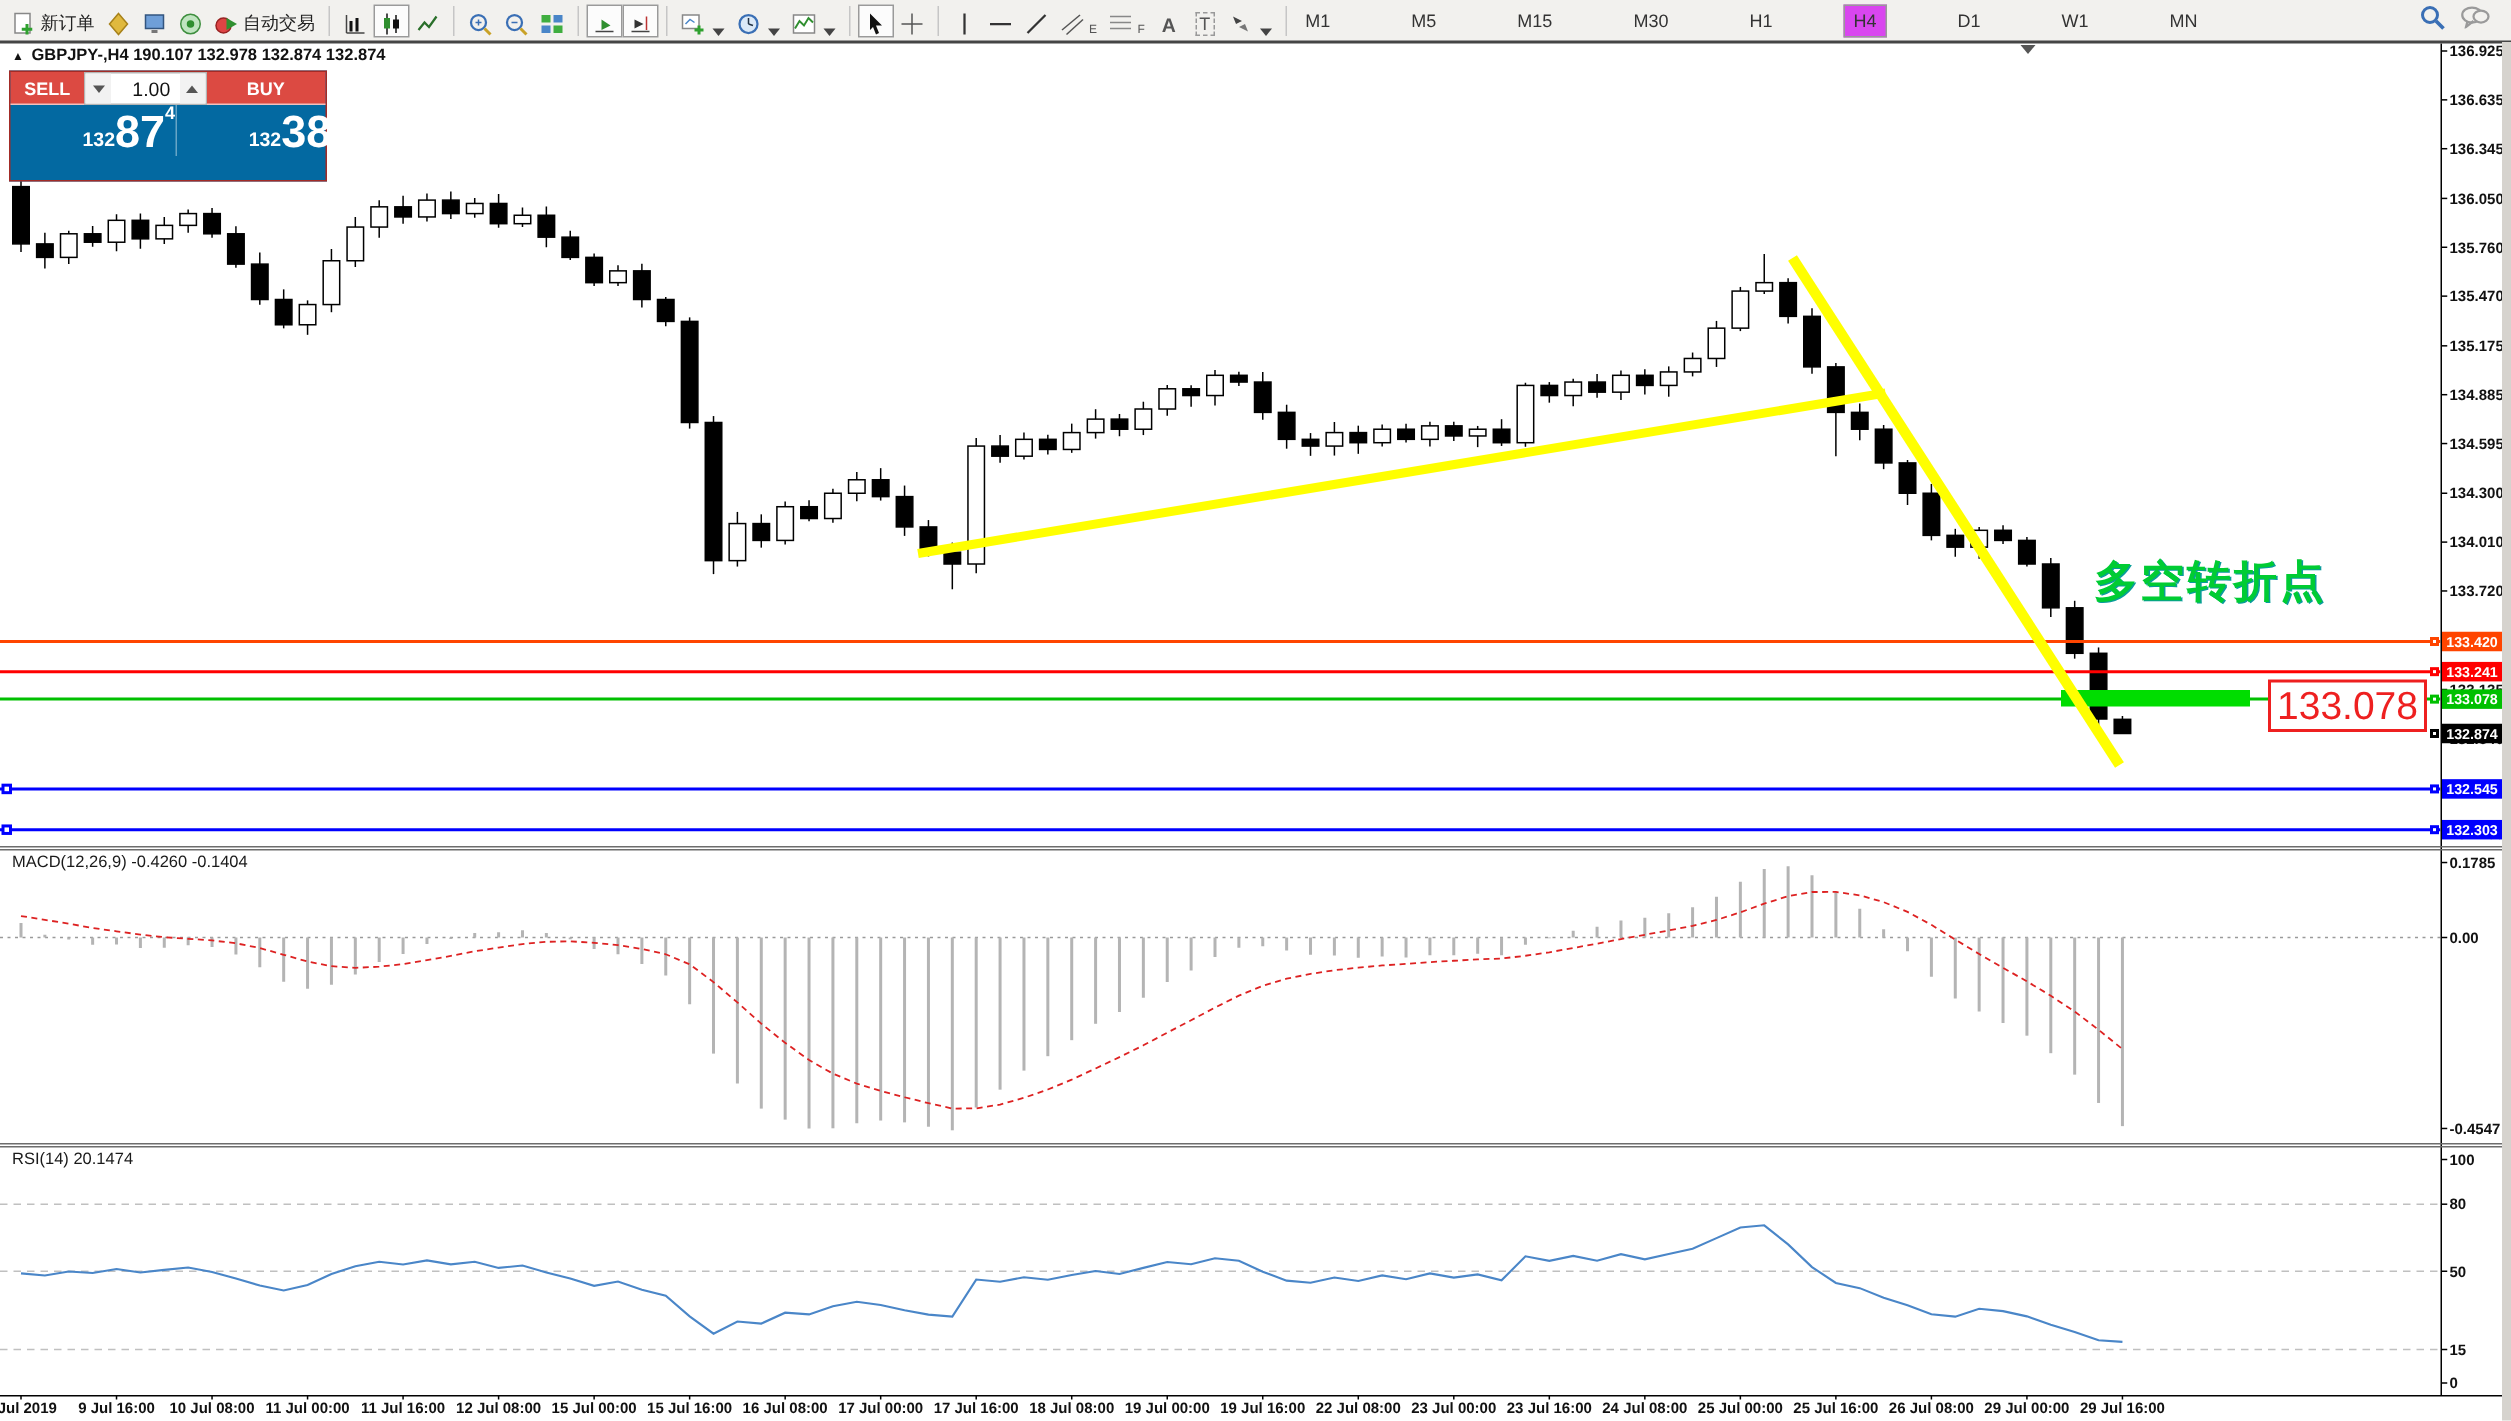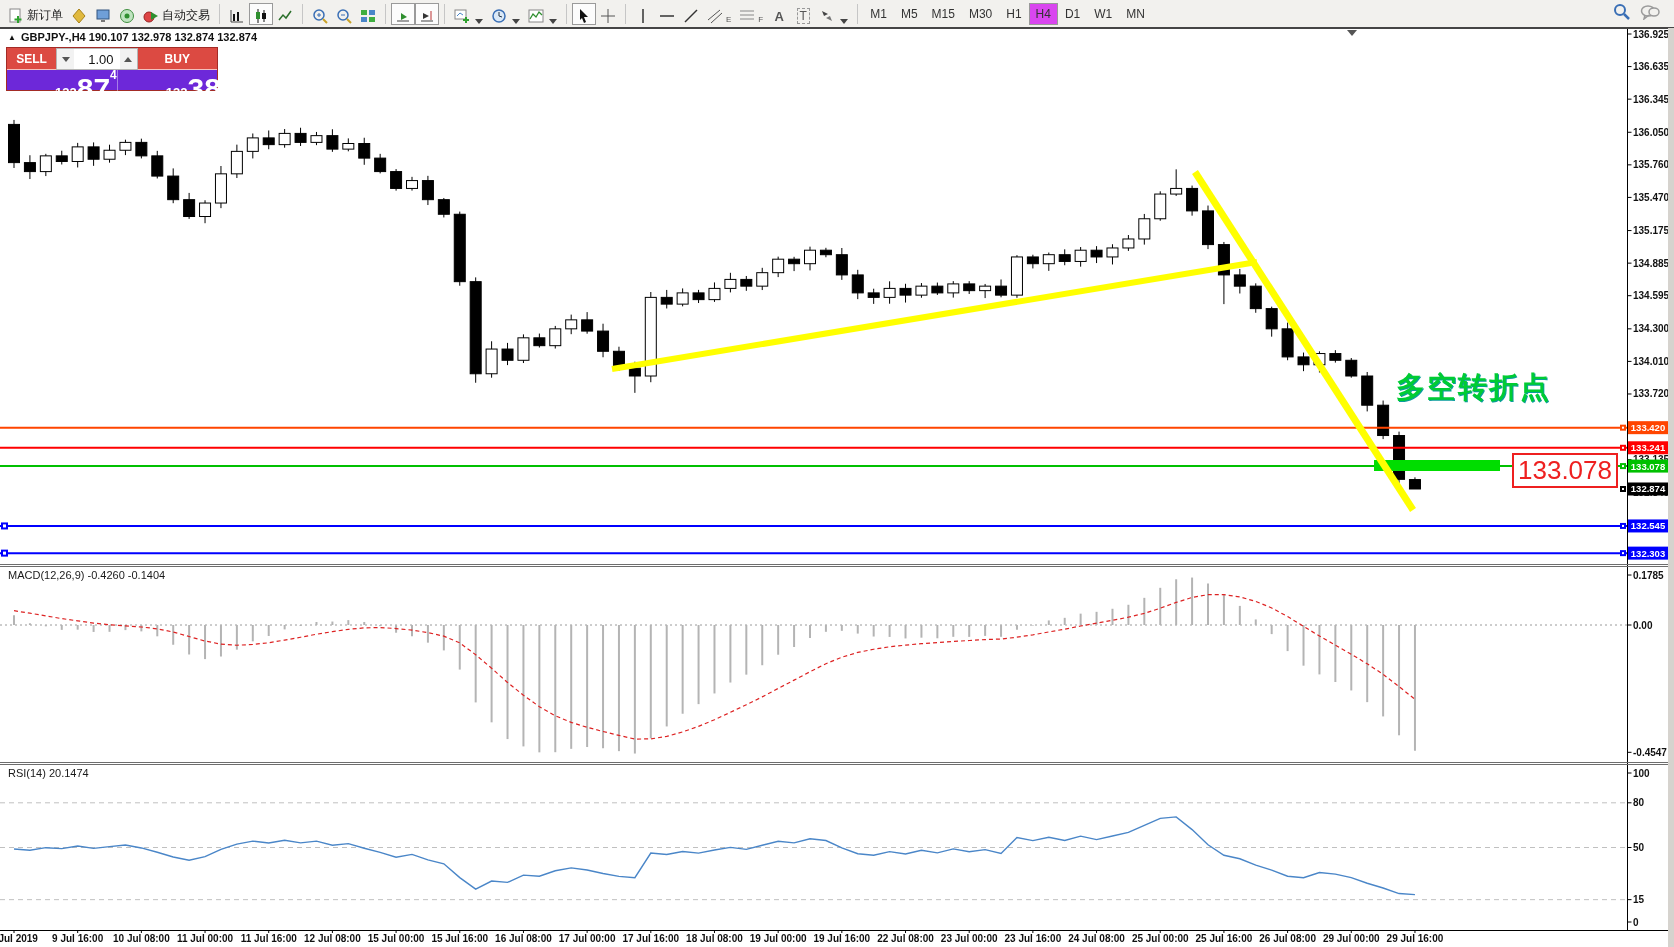--- a/index.html
+++ b/index.html
@@ -10,32 +10,32 @@
            border-bottom:1px solid #454545;display:flex;align-items:center;padding:0 4px;
            box-sizing:border-box;z-index:30;}
   .tb-btn{height:22px;min-width:24px;display:inline-flex;align-items:flex-end;justify-content:center;
           gap:3px;padding:0 3px;border:1px solid transparent;background:transparent;
           font:12px "Liberation Sans",sans-serif;color:#222;box-sizing:border-box;}
   .tb-btn.pressed{background:#fcfcfc;border-color:#9a9a9a;}
   .tb-sep{width:1px;height:20px;background:#c6c6c6;margin:0 5px;flex:none;}
   .tb-btn svg{display:block;}
   .dd{width:0;height:0;border-left:4px solid transparent;border-right:4px solid transparent;
       border-top:5px solid #444;margin-left:2px;}
-  .tf-box{display:flex;align-items:center;}
+  .tf-box{display:flex;align-items:center;gap:40px;}
   .tf-btn{height:22px;min-width:28px;border:1px solid transparent;background:transparent;
           font:12px "Liberation Sans",sans-serif;color:#333;}
   .tf-btn.active{background:#d946ef;border-color:#999;}
   .tb-right{margin-left:auto;display:flex;align-items:center;gap:10px;padding-right:10px;}
   
   #chart-svg{position:absolute;left:0;top:0;z-index:1;}
   .right-strip{position:absolute;top:28px;right:0;width:6px;height:919px;background:#d6d3ce;z-index:6;}
   
   .qp-title{position:absolute;left:8px;top:31px;z-index:20;font:bold 11px "Liberation Sans",sans-serif;
             color:#111;display:flex;align-items:center;gap:5px;}
-  .qp{position:absolute;left:6px;top:47px;width:212px;height:44px;z-index:20;background:#6d28d9;
+  .qp{position:absolute;left:6px;top:47px;width:212px;height:74px;z-index:20;background:#0369a1;
       border:1px solid #a32b26;box-sizing:border-box;}
   .qp-row1{display:flex;height:22px;}
   .qp-sell,.qp-buy{width:49px;color:#fff;font:bold 12px "Liberation Sans",sans-serif;
       display:flex;align-items:center;justify-content:center;background:#dc4a42;
       border-bottom:1px solid rgba(255,255,255,.65);}
   .qp-stepper{flex:1;background:#fff;border:1px solid #b5b5b5;display:flex;align-items:stretch;
       box-sizing:border-box;}
   .qp-spin{width:17px;display:flex;align-items:center;justify-content:center;background:#f2f2f2;
       border:0;padding:0;}
   .qp-spin .up{width:0;height:0;border-left:4px solid transparent;border-right:4px solid transparent;

